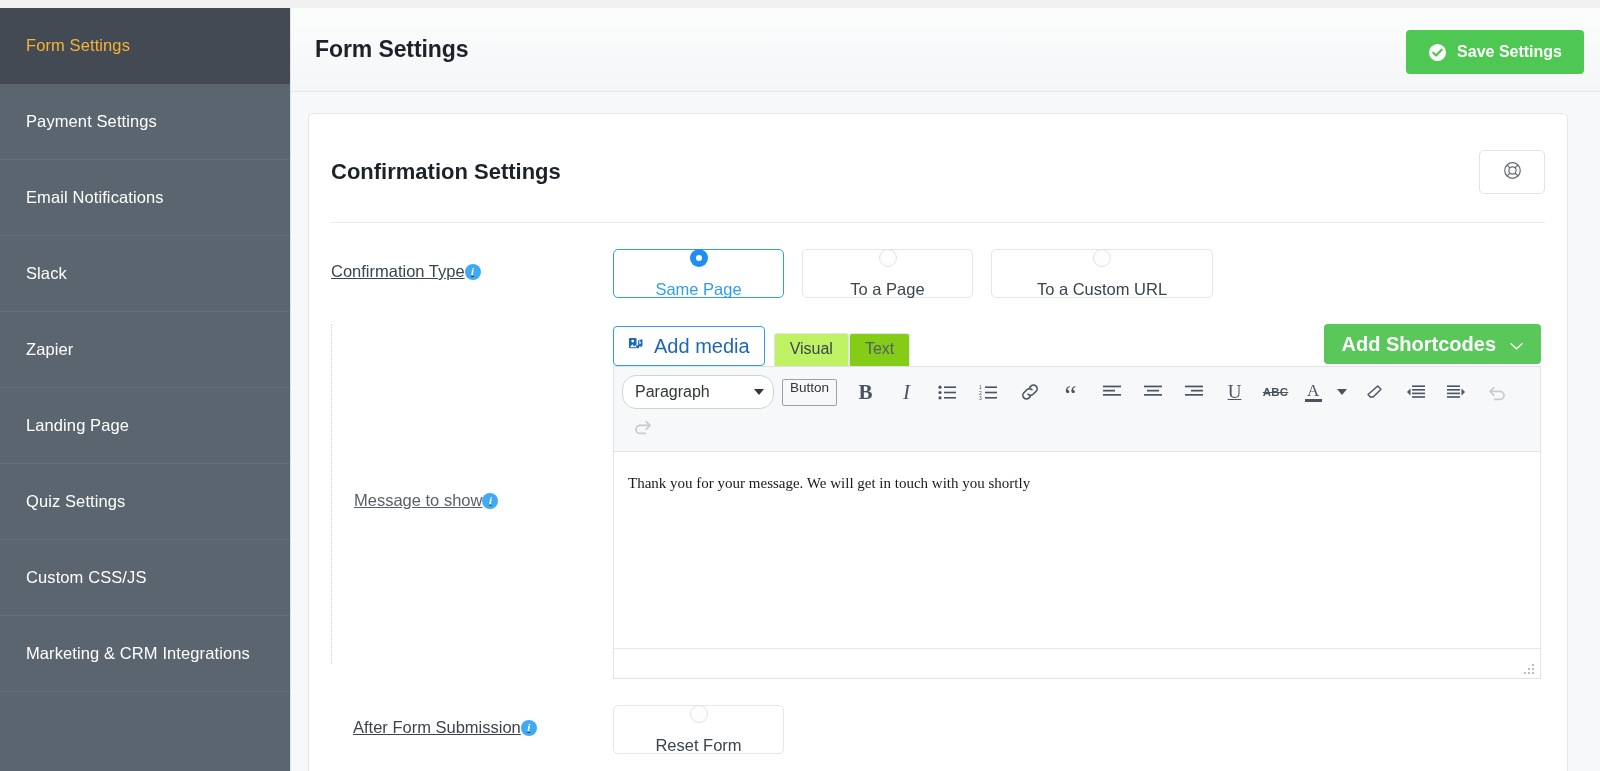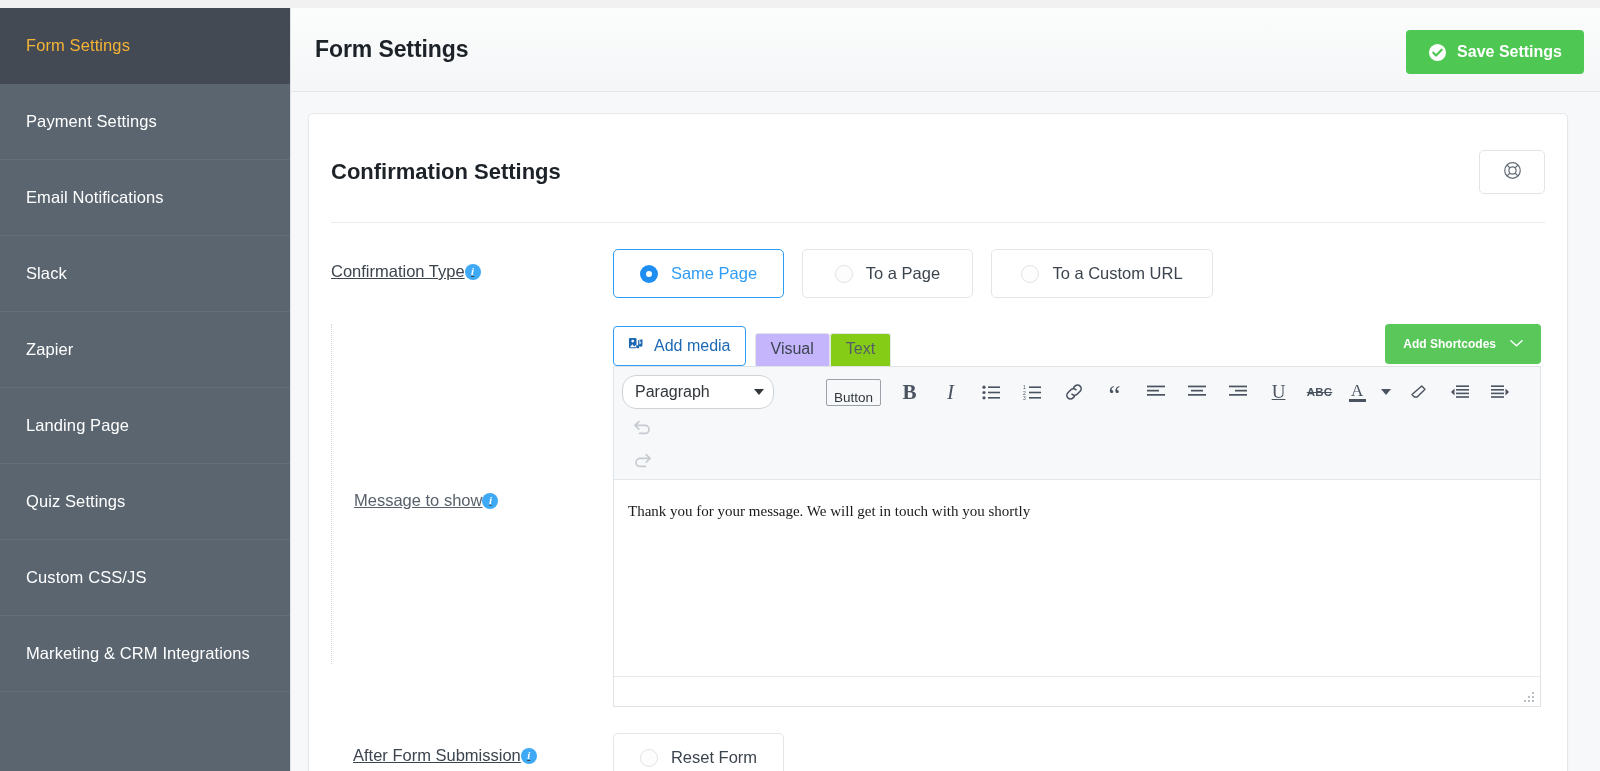--- a/index.html
+++ b/index.html
@@ -184,20 +184,21 @@
     display: flex;
     align-items: center;
     gap: 13px;
     padding: 0 22px;
     font-size: 16.5px;
     color: #3c444e;
     background: #fff;
     cursor: pointer;
     user-select: none;
     justify-content: center;
+    flex-direction: column;
   }
   .radio-pill.wide { min-width: 222px; }
   .radio-pill.selected {
     border: 1px solid #2f9df5;
     color: #2f9df5;
     font-weight: normal;
   }
   .radio-dot {
     width: 18px; height: 18px;
     border-radius: 50%;
@@ -225,49 +226,49 @@
     position: relative;
     height: 42px;
   }
   .add-media {
     border: 1px solid #2f9df5;
     border-radius: 4px;
     height: 40px;
     display: flex; align-items: center; gap: 9px;
     padding: 0 14px;
     color: #1c68b3;
-    font-size: 16px;
+    font-size: 20px;
     background: #fff;
     cursor: pointer;
   }
   .tabs { display:flex; margin-left: 9px; }
   .tab {
     border: 1px solid #e3e6e8;
     border-bottom: none;
     background: #84cc16;
     color: #555d66;
     font-size: 16px;
     padding: 6px 15px 8px 15px;
     cursor: pointer;
     border-radius: 3px 3px 0 0;
   }
   .tab.active {
-    background: #c4b5fd;
+    background: #bef264;
     border-color: #e1e4e6;
     color: #3c444e;
   }
   .shortcodes-btn {
     position: absolute;
     right: 0; top: 0;
     background: #5cc85c;
     background: #59c759;
     border: none;
     border-radius: 4px;
     color: #fff;
-    font-size: 12px;
+    font-size: 20px;
     font-weight: bold;
     height: 40px;
     padding: 0 18px;
     display: flex; align-items:center; gap: 14px;
     cursor: pointer;
     font-family: "Liberation Sans", sans-serif;
   }
 
   .editor-box {
     border: 1px solid #e0e3e6;
@@ -305,27 +306,26 @@
     font-size: 16px;
     color: #32373c;
     margin-right: 8px;
     cursor: pointer;
   }
   .tb-btn-box {
     height: 27px;
     border: 1px solid #9aa1a8;
     background: #f7f8f9;
     border-radius: 2px;
-    display:flex; align-items:flex-end;
+    display:flex; align-items:flex-start;
     padding: 0 7px;
     font-size: 13.5px;
     color: #32373c;
     margin-right: 8px;
     cursor: pointer;
-    margin-left: 44px;
   }
   .editor-body {
     height: 196px;
     padding: 20px 14px 10px 14px;
     font-family: "Liberation Serif", serif;
     font-size: 15px;
     color: #1a1a1a;
     background: #fff;
     outline: none;
     line-height: 1.5;

